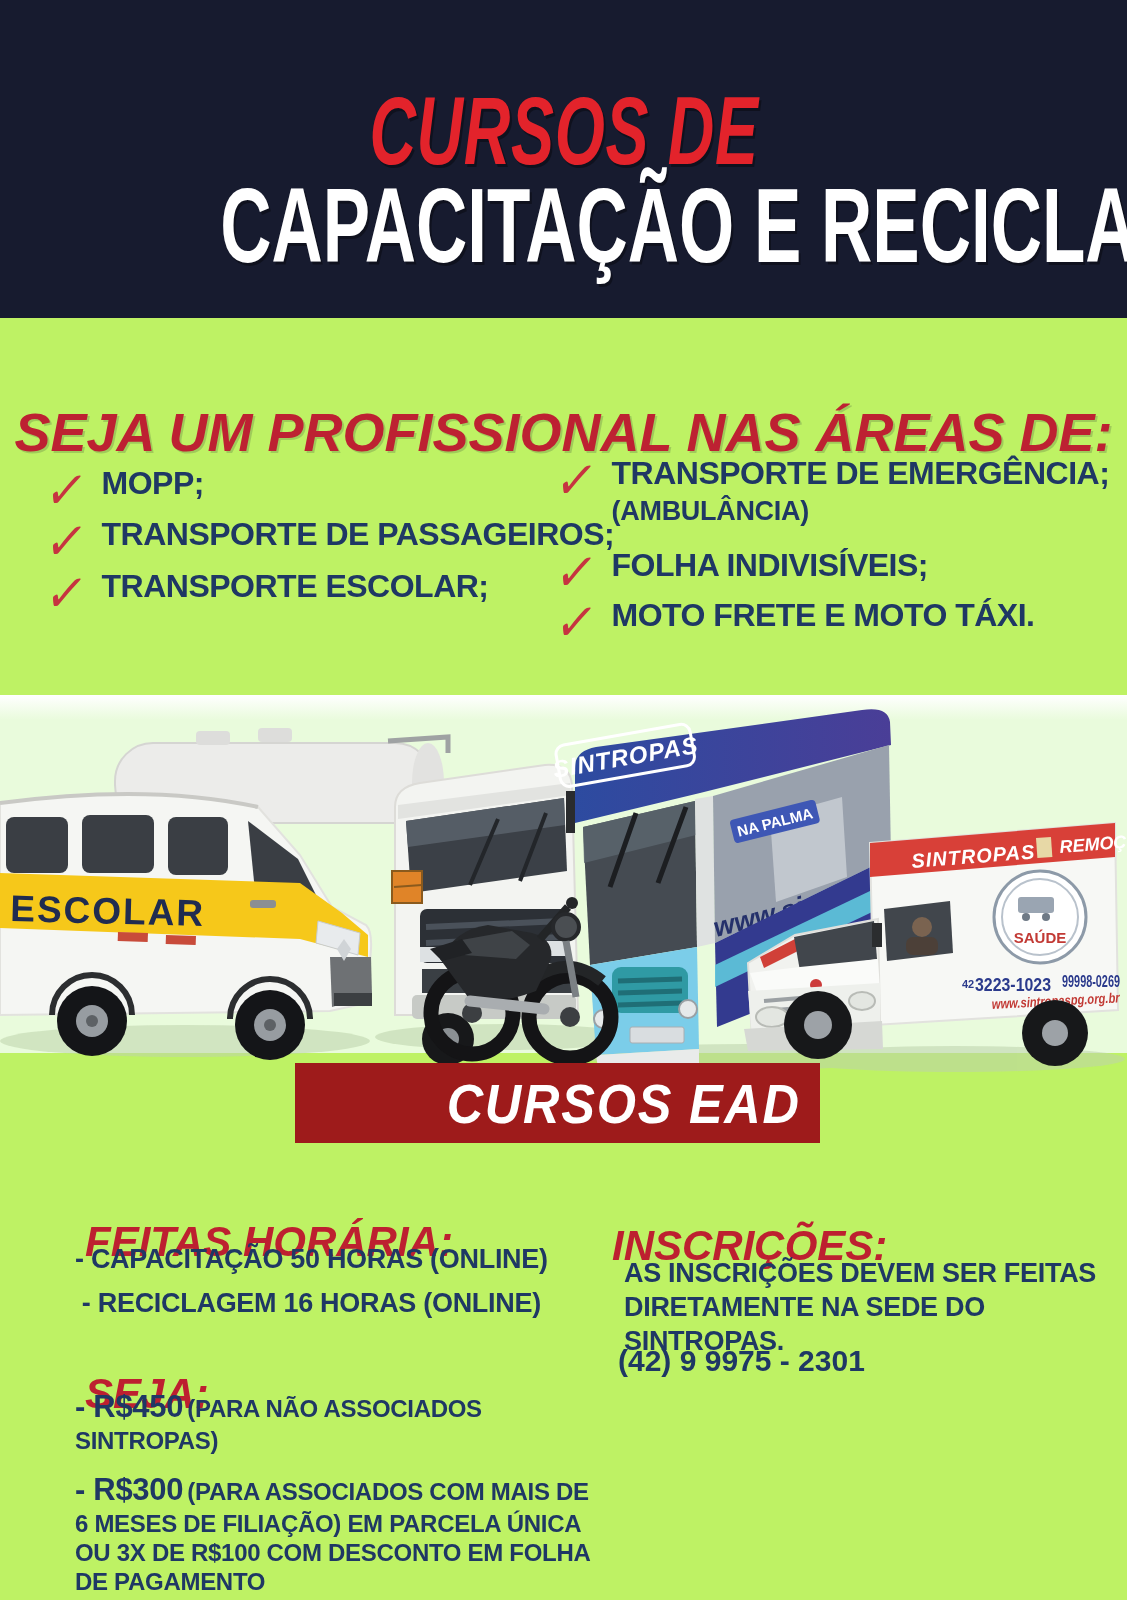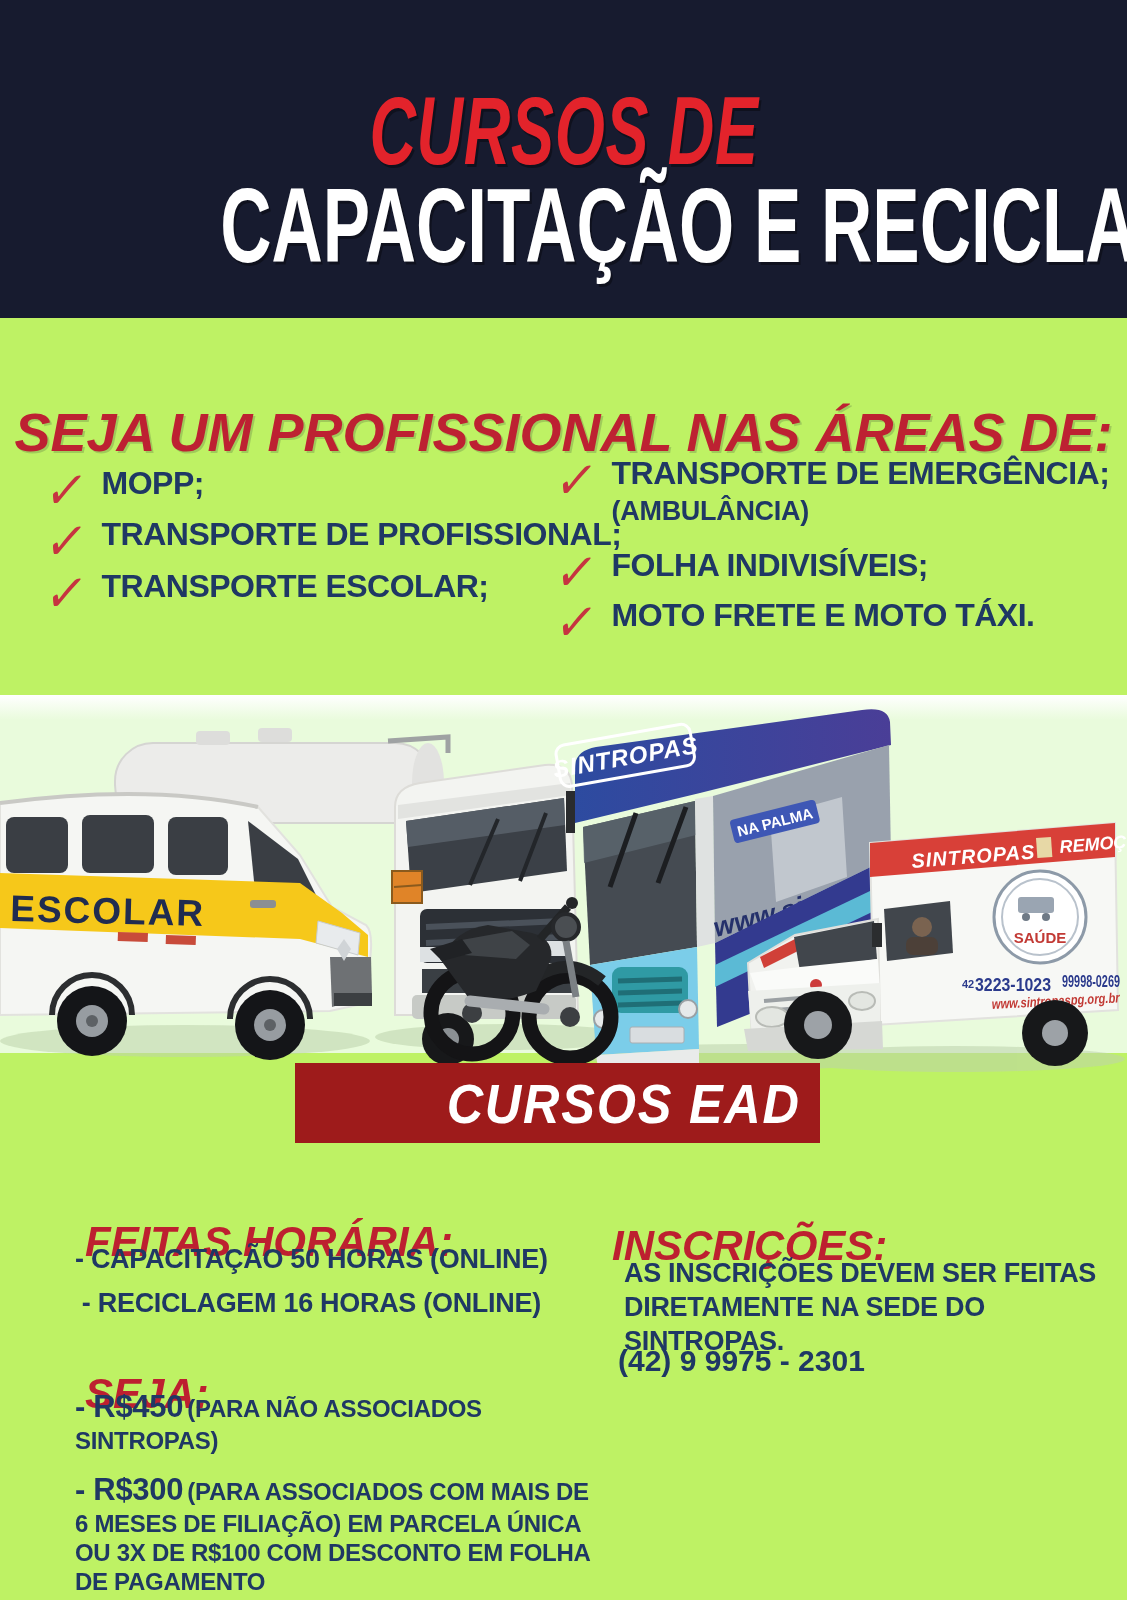--- a/index.html
+++ b/index.html
@@ -91,21 +91,21 @@
   </header>
 
   <h2 class="areas-title">SEJA UM PROFISSIONAL NAS ÁREAS DE:</h2>
 
   <div class="check-row" style="left:47px;top:466px;">
     <span class="check">✓</span>
     <span class="check-label">MOPP;</span>
   </div>
   <div class="check-row" style="left:47px;top:517px;">
     <span class="check">✓</span>
-    <span class="check-label">TRANSPORTE DE PROFISSIONAL;</span>
+    <span class="check-label">TRANSPORTE DE PASSAGEIROS;</span>
   </div>
   <div class="check-row" style="left:47px;top:569px;">
     <span class="check">✓</span>
     <span class="check-label">TRANSPORTE ESCOLAR;</span>
   </div>
 
   <div class="check-row" style="left:557px;top:456px;">
     <span class="check">✓</span>
     <div>
       <div class="check-label">TRANSPORTE DE EMERGÊNCIA;</div>

